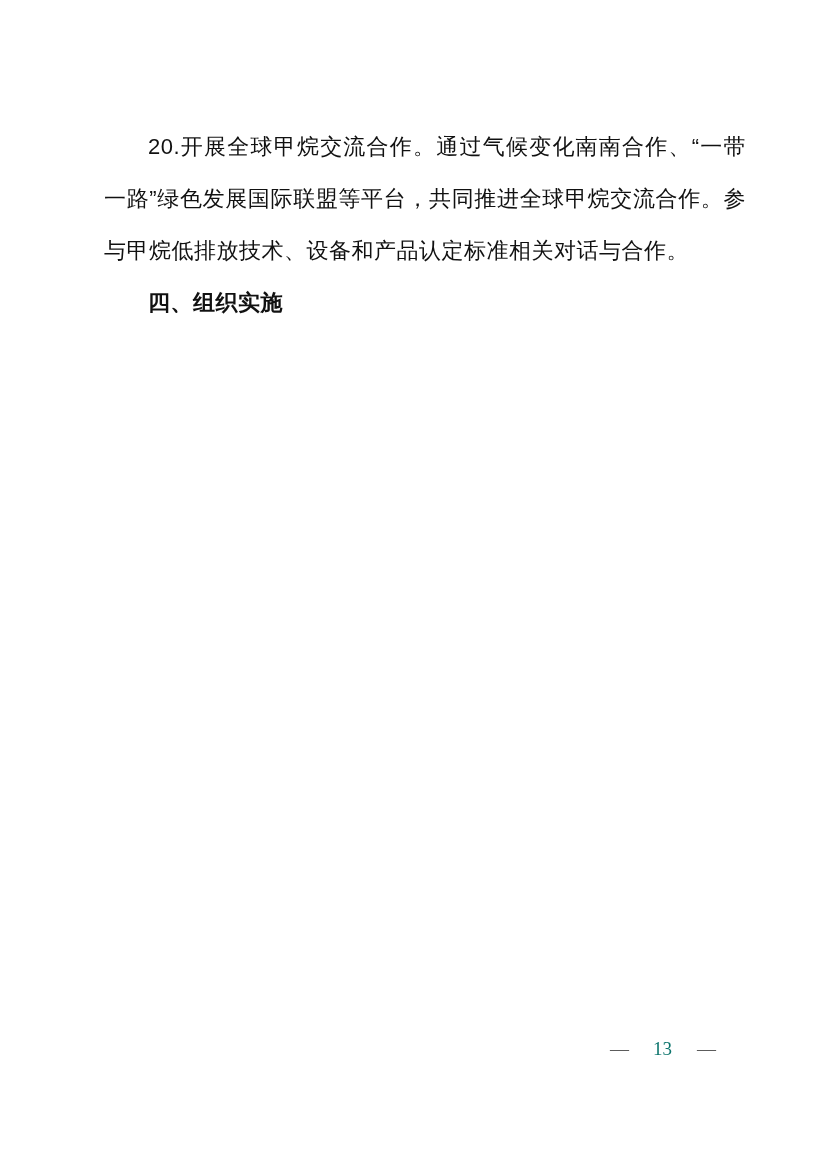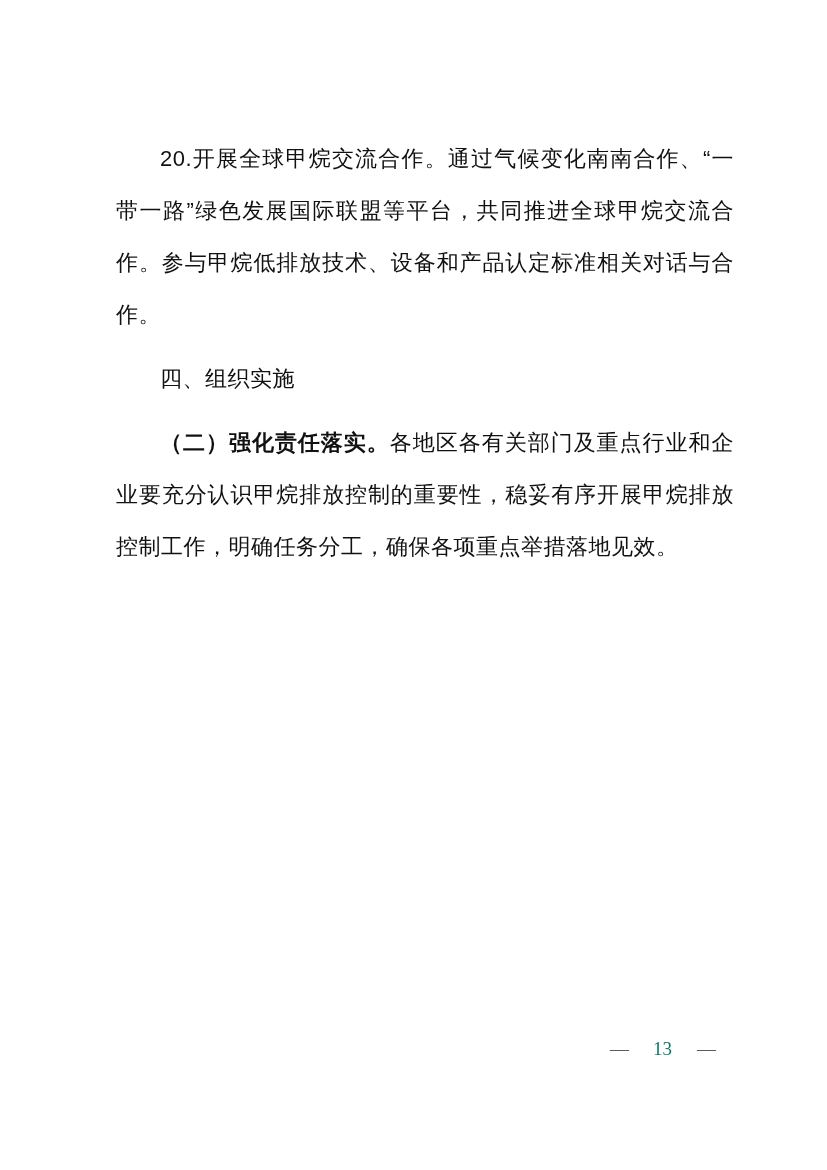--- a/index.html
+++ b/index.html
@@ -22,29 +22,29 @@
     left: 104px;
     top: 121px;
     width: 642px;
     font-size: 22px;
     line-height: 52px;
     text-align: justify;
     text-justify: inter-ideograph;
     letter-spacing: 0.5px;
   }
   .para {
-    margin: 12px;
+    margin: 0;
     padding: 0;
     text-indent: 2em;
   }
   .para .lead {
     font-weight: bold;
   }
   .section-heading {
-    font-weight: normal;
+    font-weight: bold;
   }
   .page-footer {
     position: absolute;
     top: 1038px;
     right: 112px;
     display: inline-flex;
     align-items: center;
     gap: 25px;
     font-family: "Liberation Serif", serif;
     font-size: 19px;
@@ -62,23 +62,20 @@
 
 <div class="page">
 
   <div class="doc-body">
 
     <p class="para">20.开展全球甲烷交流合作。通过气候变化南南合作、“一带一路”绿色发展国际联盟等平台，共同推进全球甲烷交流合作。参与甲烷低排放技术、设备和产品认定标准相关对话与合作。</p>
 
     <p class="para section-heading">四、组织实施</p>
 
 
-    <p class="para">
-      <span class="lead">（二）强化责任落实。</span><span>各地区各有关部门及重点行业和企业要充分认识甲烷排放控制的重要性，稳妥有序开展甲烷排放控制工作，明确任务分工，确保各项重点举措落地见效。</span>
-    </p>
 
 
   </div>
 
   <div class="page-footer">
     <span class="dash">—</span>
     <span class="num">13</span>
     <span class="dash">—</span>
   </div>
 

